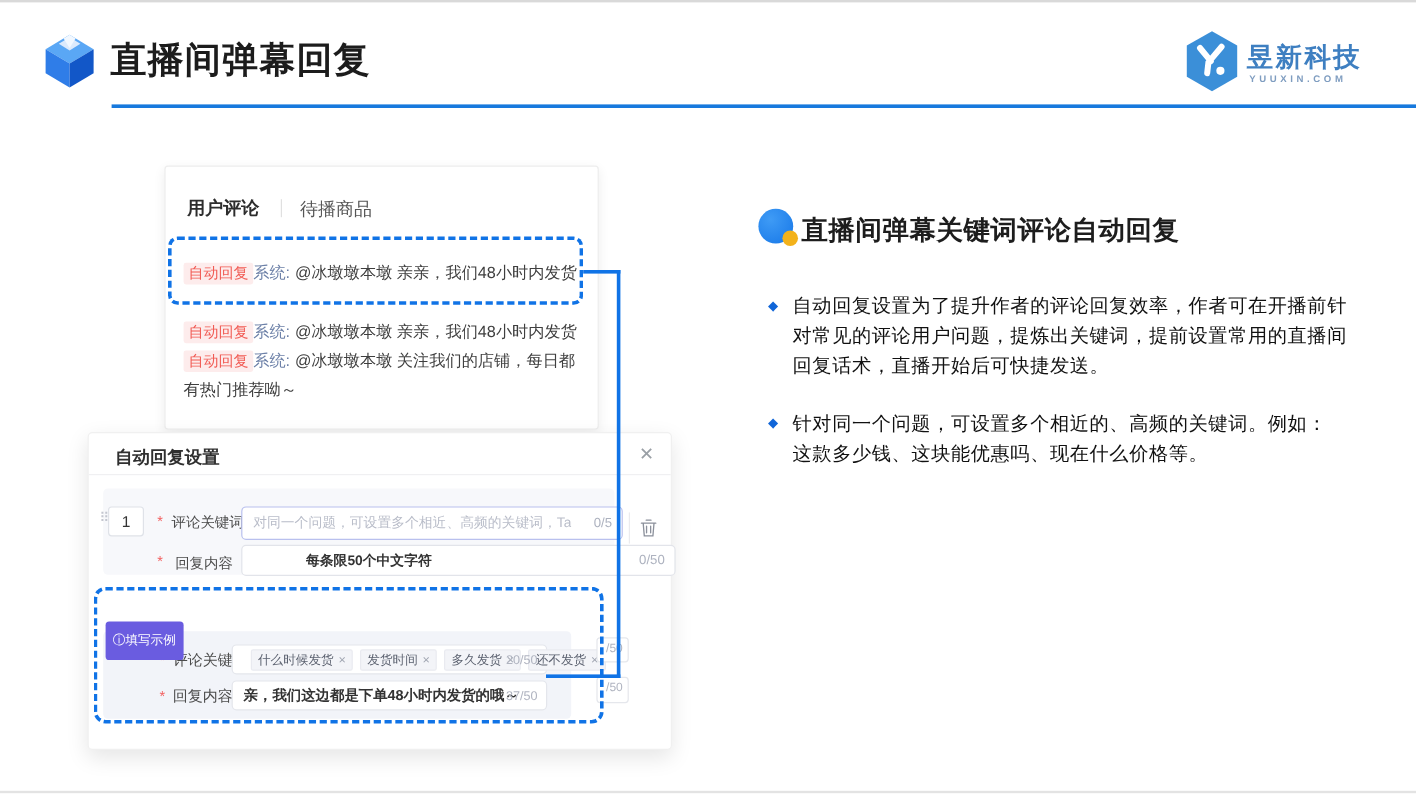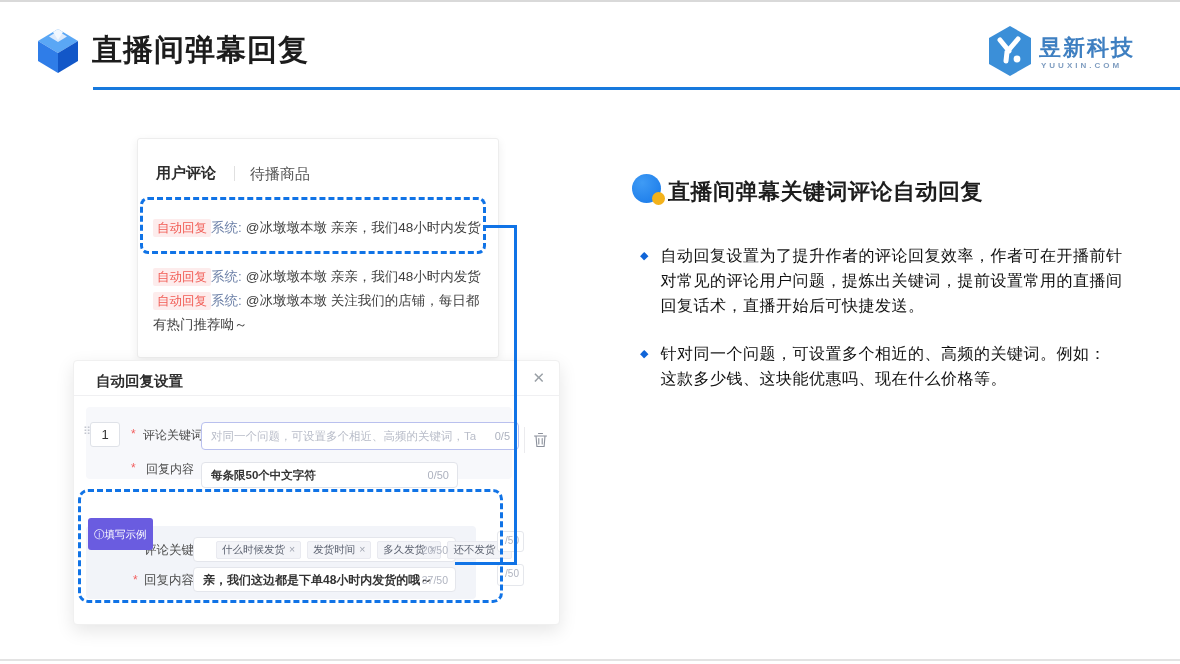--- a/index.html
+++ b/index.html
@@ -45,35 +45,35 @@
   .numbox { position:absolute; left:16px; top:61px; width:30px; height:25px; background:#fff; border:1px solid #dfe2e8;
             border-radius:3px; text-align:center; font-size:13px; color:#333; font-family:"Liberation Sans",sans-serif; }
   .star { position:absolute; color:#f25f5f; font-size:12px; }
   .flabel { position:absolute; font-size:12px; color:#4c4c4c; }
   .field { position:absolute; background:#fff; border-radius:4px; }
   .field input { width:100%; height:100%; border:0; outline:0; background:transparent; padding:0 42px 0 9px;
                  font-size:11.5px; color:#3a3a3a; font-family:"Liberation Sans",sans-serif; }
   .field input::placeholder { color:#b9bdc9; opacity:1; }
   .field .cnt { position:absolute; right:8px; top:50%; transform:translateY(-50%); font-size:11px; color:#adb2bf; }
   .f-key { left:127px; top:61px; width:318px; height:28px; border:1px solid #b9c0ee; }
-  .f-rep { left:127px; top:101px; width:257px; height:26px; border:1px solid #e2e4ea; }
+  .f-rep { left:127px; top:93px; width:362px; height:26px; border:1px solid #e2e4ea;padding-left:44px; }
   .f-rep input { font-weight:700; color:#333; }
   .vsep { position:absolute; left:450px; top:66px; width:1px; height:26px; background:#ebebee; }
   .trash { position:absolute; left:459px; top:71px; cursor:pointer; }
 
   .add-row { position:absolute; left:14px; top:140px; font-size:12.5px; white-space:nowrap; }
   .add-link { color:#5b68ea; font-weight:600; cursor:pointer; }
   .add-info { color:#5b68ea; font-size:12px; margin-left:3px; }
   .add-hint { color:#b9bdc8; font-size:12px; margin-left:7px; }
   .ex-badge { position:absolute; left:14px; top:157px; background:#6a5ce0; color:#fff; font-size:10.5px;
               line-height:16px; padding:8px 6px; border-radius:3px; z-index:2; }
   .ex-panel { position:absolute; left:12px; top:165px; width:390px; height:73px; background:#f2f4f9; border-radius:4px; }
   .ex-label { position:absolute; font-size:12.5px; color:#4c4c4c; }
   .ex-field { position:absolute; left:107px; width:263px; height:25px; background:#fff; border:1px solid #e4e6ec; border-radius:4px; }
-  .chips { position:absolute; left:22px; top:0; height:100%; display:flex; align-items:center; gap:6px; }
+  .chips { position:absolute; left:15px; top:0; height:100%; display:flex; align-items:center; gap:6px; }
   .chip { background:#f3f4f8; border:1px solid #e9eaf0; border-radius:2px; font-size:10.5px; color:#5c6270;
           padding:1px 5px; white-space:nowrap; }
   .chip-x { color:#a0a5b1; margin-left:4px; cursor:pointer; }
   .ex-cnt { position:absolute; right:7px; top:50%; transform:translateY(-50%); font-size:10.5px; color:#b0b4c0; }
   .ex-val { position:absolute; left:9px; top:50%; transform:translateY(-50%); font-size:12px; font-weight:700; color:#333; white-space:nowrap; }
   .frag { position:absolute; width:27px; background:#fff; border:1px solid #e5e7ec; border-radius:3px;
           font-size:10px; color:#b0b4c0; text-align:right; padding:3px 4px 0 0; }
 
   
   .info-ic-blue { position:absolute; left:632px; top:174px; width:29px; height:29px; border-radius:50%;

